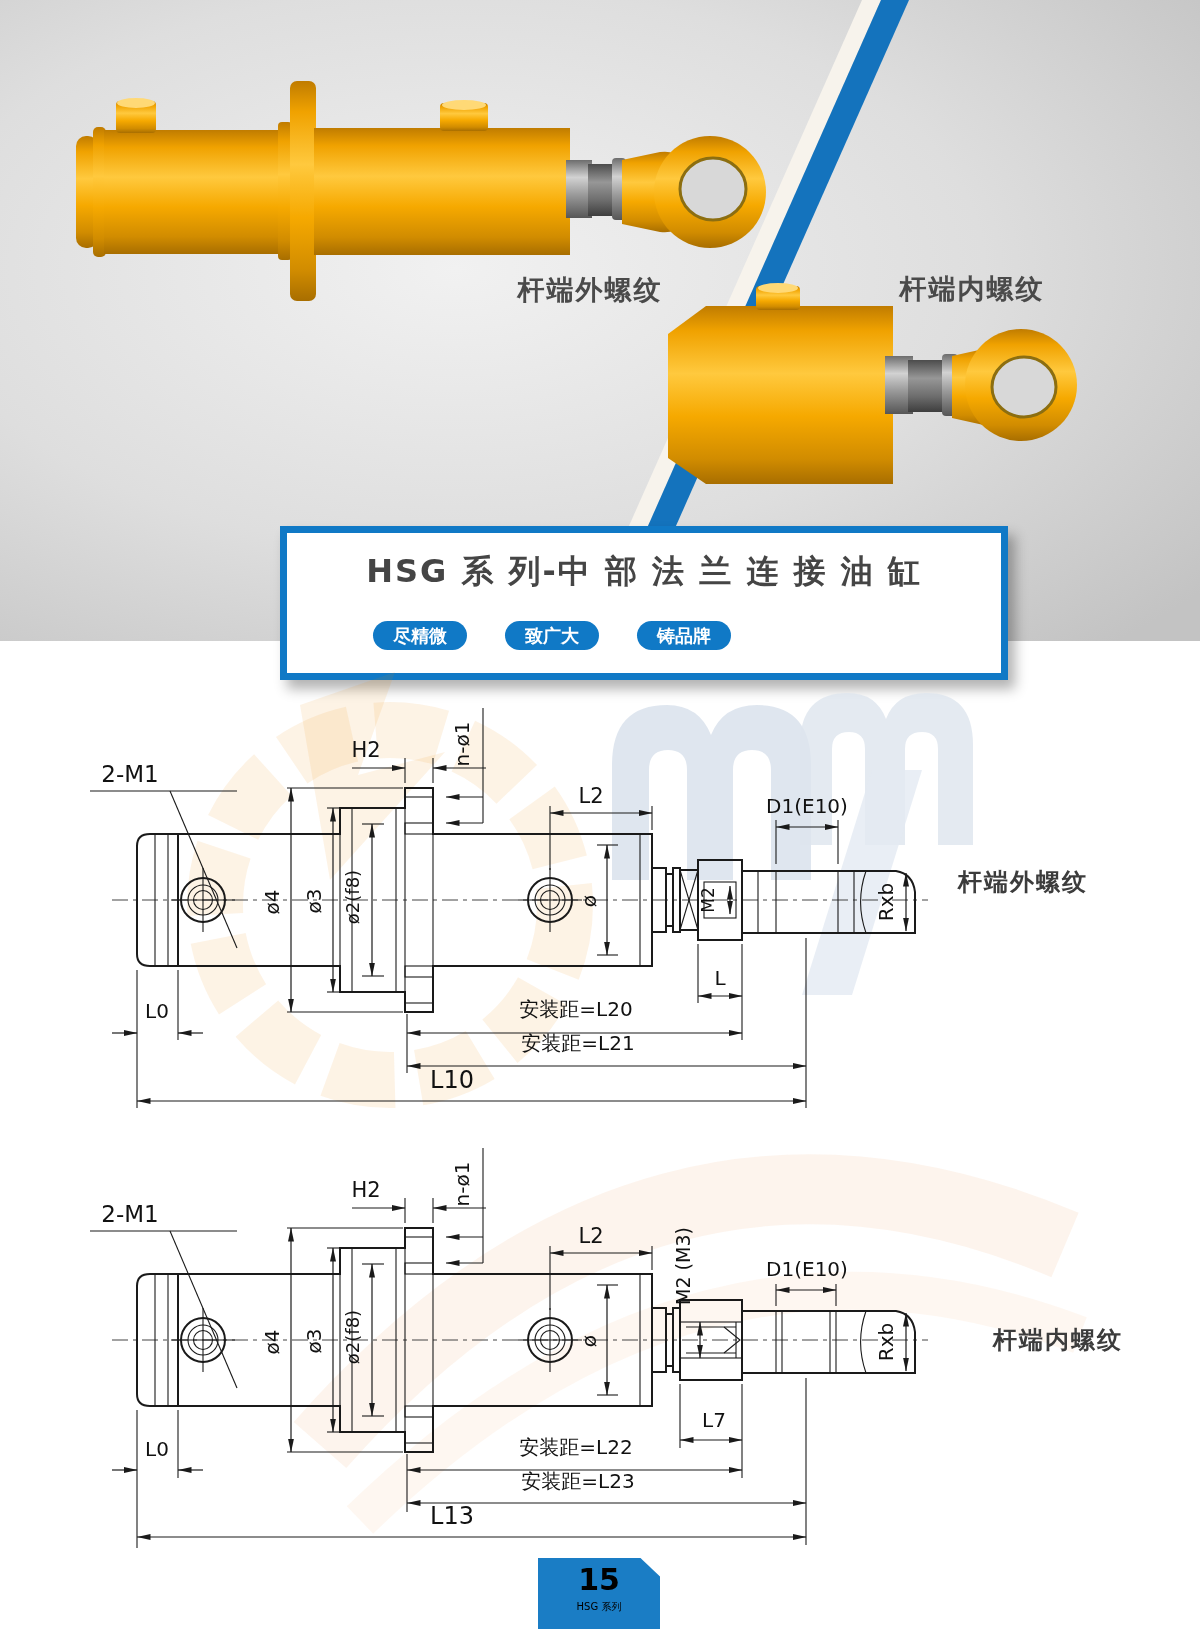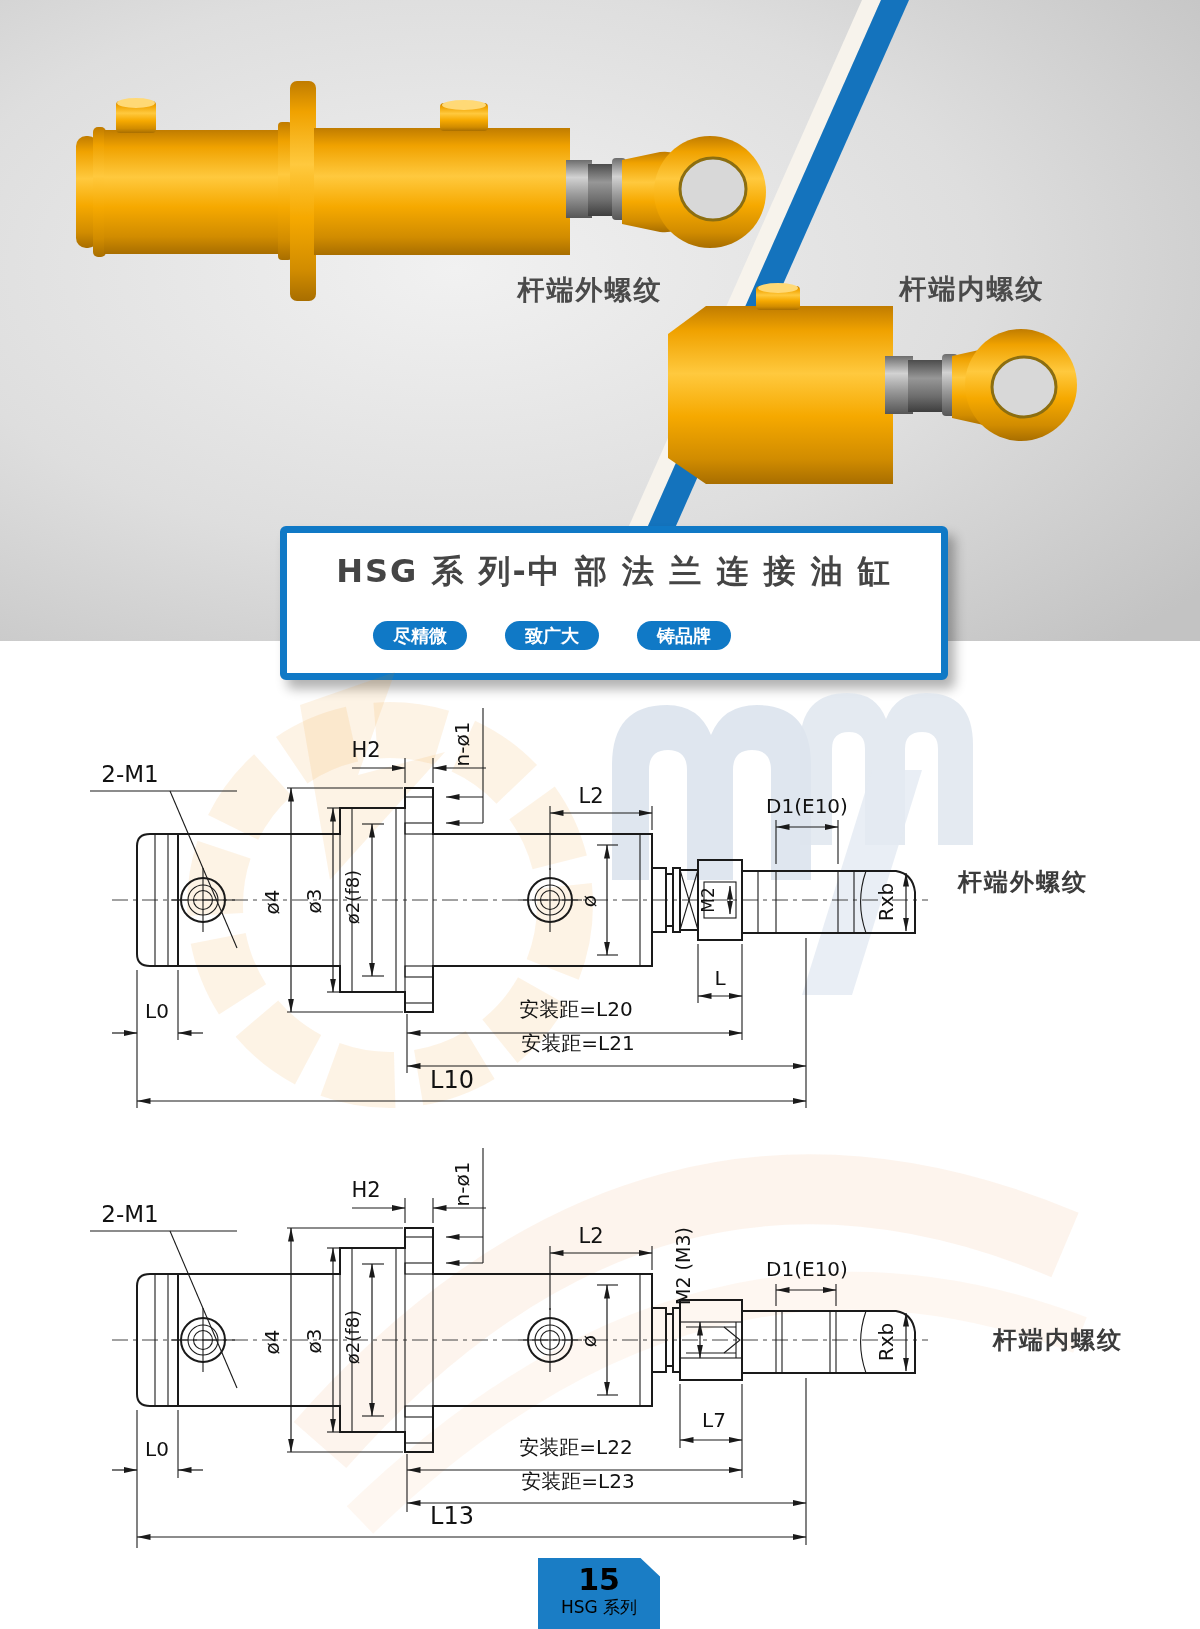--- a/index.html
+++ b/index.html
@@ -3,23 +3,23 @@
 <meta charset="utf-8">
 <style>
   html,body{margin:0;padding:0;background:#fff;}
   body{width:1200px;height:1629px;position:relative;overflow:hidden;
        font-family:"DejaVu Sans","Liberation Sans",sans-serif;}
   
   .hero{position:absolute;left:0;top:0;width:1200px;height:641px;}
   .hero-label{position:absolute;font-size:27px;font-weight:bold;color:#4a4a4a;
               letter-spacing:2px;text-align:center;width:180px;}
   
-  .card{position:absolute;left:280px;top:526px;width:668px;height:154px;
+  .card{position:absolute;left:280px;top:526px;width:728px;height:154px;
         box-sizing:border-box;background:#fff;border:7px solid #1079c6;
-        border-radius:6px;box-shadow:7px 9px 12px rgba(0,0,0,.30);}
+        border-radius:0;box-shadow:7px 9px 12px rgba(0,0,0,.30);}
   .card-title{margin-top:17px;text-align:center;font-size:32px;font-weight:900;
               color:#454545;letter-spacing:2px;white-space:nowrap;}
   .badge-row{position:absolute;left:86px;top:88px;display:flex;gap:38px;}
   .badge{background:#1079c6;color:#fff;font-size:18px;line-height:29px;
          padding:0 20px;border-radius:15px;white-space:nowrap;font-weight:bold;}
   
   .draw-svg{position:absolute;left:0;top:641px;width:1200px;height:918px;}
   .caption{position:absolute;font-size:24px;font-weight:bold;color:#3c3c3c;
            letter-spacing:2px;white-space:nowrap;}
   .o{stroke:#1a1a1a;stroke-width:2;fill:none;}
@@ -28,21 +28,21 @@
   .cl{stroke:#444;stroke-width:1;fill:none;stroke-dasharray:16 5 4 5;}
   text{font-family:"DejaVu Sans",sans-serif;fill:#111;}
   .lab{font-size:20px;text-anchor:middle;}
   .lab-s{font-size:18px;text-anchor:middle;}
   .lab-b{font-size:24px;text-anchor:middle;}
   
   .footer-box{position:absolute;left:538px;top:1558px;width:122px;height:71px;
      background:#1a7dc5;color:#000000;text-align:center;
      clip-path:polygon(0 0,84% 0,100% 26%,100% 100%,0 100%);}
   .footer-num{font-size:30px;font-weight:bold;line-height:38px;margin-top:3px;}
-  .footer-series{font-size:17px;line-height:16px;}
+  .footer-series{font-size:10px;line-height:16px;}
 </style>
 </head>
 <body>
 
 <div class="hero">
   <svg width="1200" height="641" viewBox="0 0 1200 641">
     <defs>
       <radialGradient id="bgG" cx="38%" cy="42%" r="80%">
         <stop offset="0%" stop-color="#f1f1f1"></stop>
         <stop offset="55%" stop-color="#dedede"></stop>

